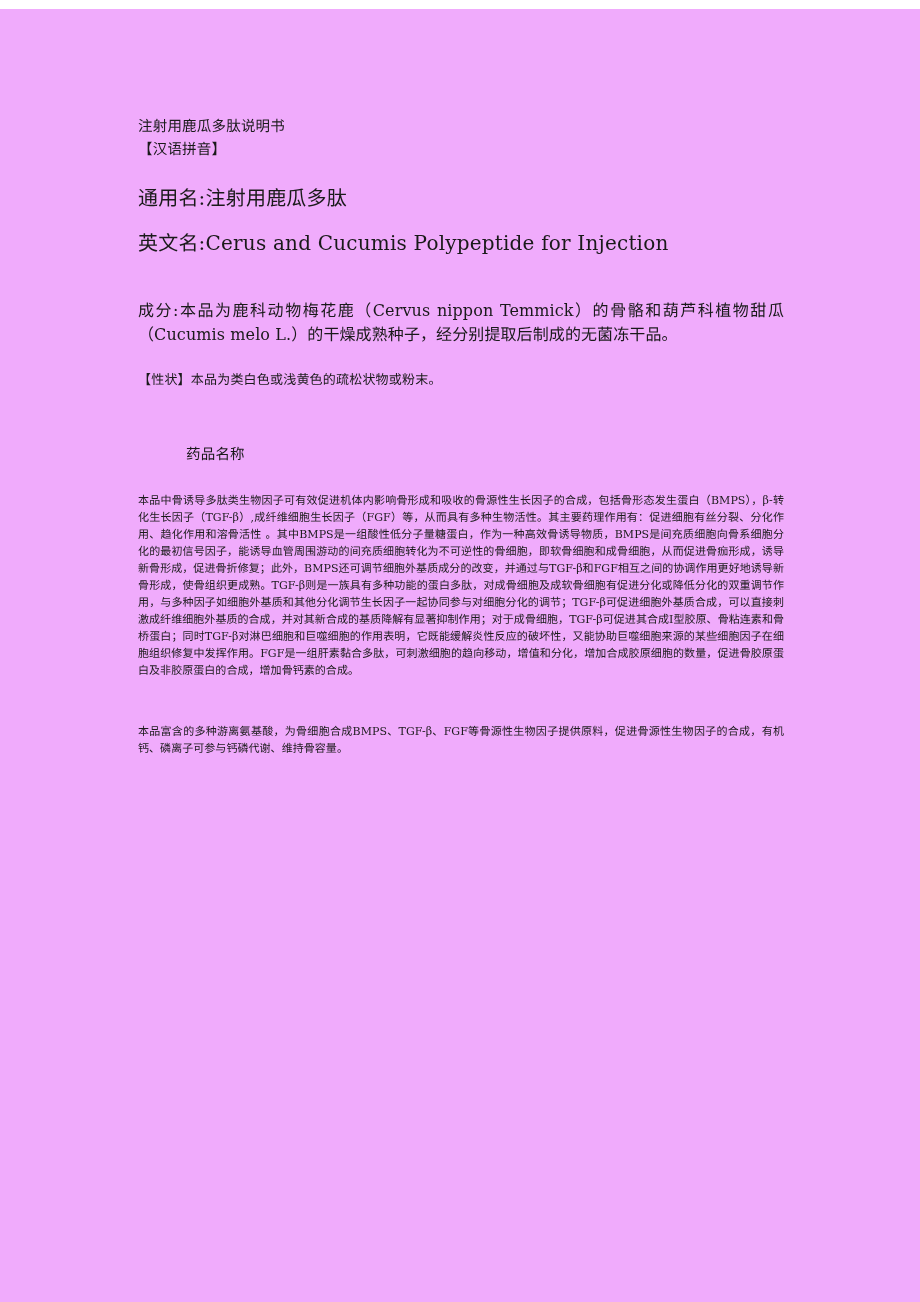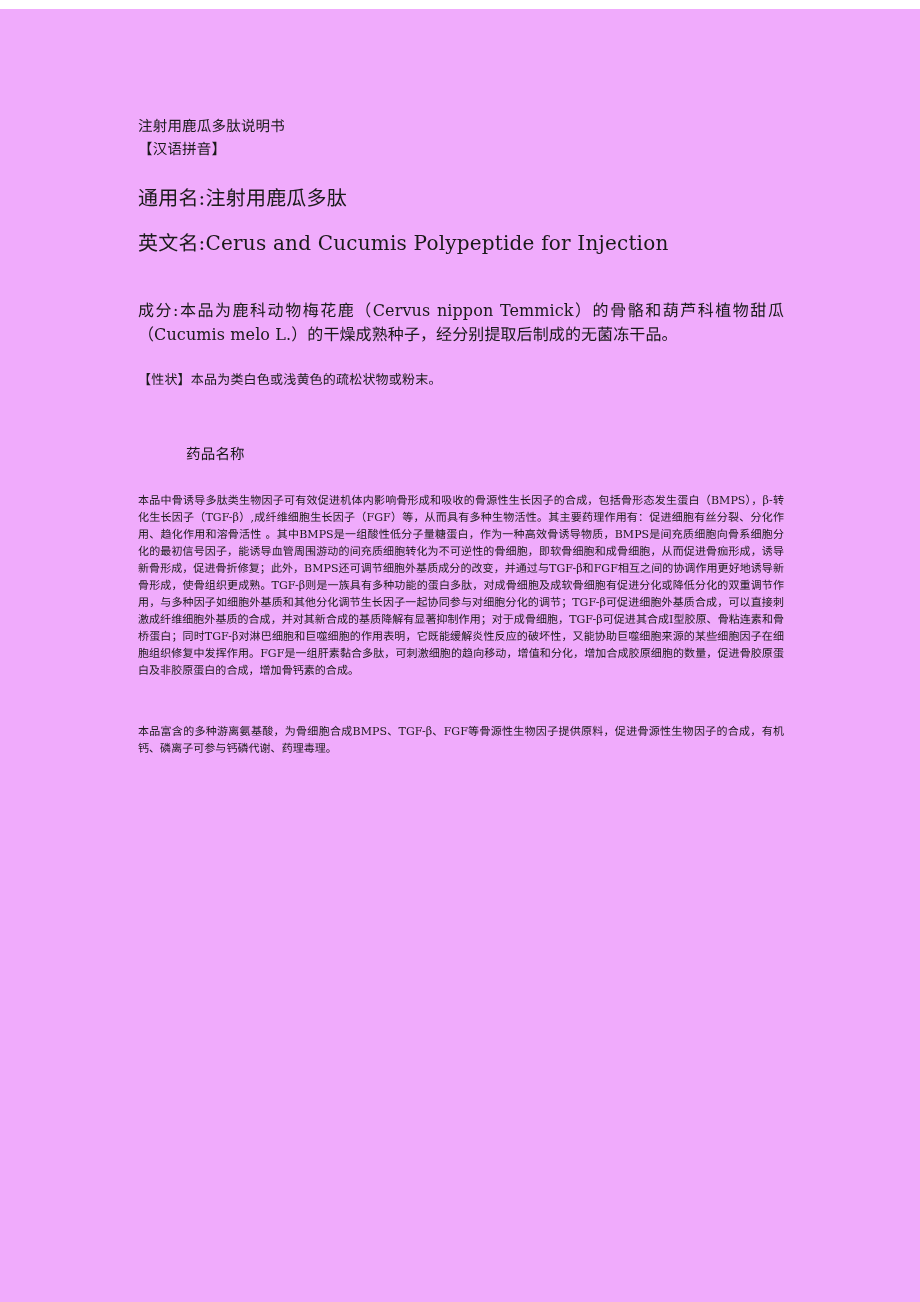--- a/index.html
+++ b/index.html
@@ -119,16 +119,16 @@
 
     <div class="spacer-lg"></div>
 
     <div class="para-dense">本品中骨诱导多肽类生物因子可有效促进机体内影响骨形成和吸收的骨源性生长因子的合成，包括骨形态发生蛋白（BMPS），β-转化生长因子（TGF-β）,成纤维细胞生长因子（FGF）等，从而具有多种生物活性。其主要药理作用有：促进细胞有丝分裂、分化作用、趋化作用和溶骨活性 。其中BMPS是一组酸性低分子量糖蛋白，作为一种高效骨诱导物质，BMPS是间充质细胞向骨系细胞分化的最初信号因子，能诱导血管周围游动的间充质细胞转化为不可逆性的骨细胞，即软骨细胞和成骨细胞，从而促进骨痂形成，诱导新骨形成，促进骨折修复；此外，BMPS还可调节细胞外基质成分的改变，并通过与TGF-β和FGF相互之间的协调作用更好地诱导新骨形成，使骨组织更成熟。TGF-β则是一族具有多种功能的蛋白多肽，对成骨细胞及成软骨细胞有促进分化或降低分化的双重调节作用，与多种因子如细胞外基质和其他分化调节生长因子一起协同参与对细胞分化的调节；TGF-β可促进细胞外基质合成，可以直接刺激成纤维细胞外基质的合成，并对其新合成的基质降解有显著抑制作用；对于成骨细胞，TGF-β可促进其合成Ⅰ型胶原、骨粘连素和骨桥蛋白；同时TGF-β对淋巴细胞和巨噬细胞的作用表明，它既能缓解炎性反应的破坏性，又能协助巨噬细胞来源的某些细胞因子在细胞组织修复中发挥作用。FGF是一组肝素黏合多肽，可刺激细胞的趋向移动，增值和分化，增加合成胶原细胞的数量，促进骨胶原蛋白及非胶原蛋白的合成，增加骨钙素的合成。</div>
 
     <div class="spacer-md"></div>
 
 
     <div class="spacer-md"></div>
 
-    <div class="para-dense">本品富含的多种游离氨基酸，为骨细胞合成BMPS、TGF-β、FGF等骨源性生物因子提供原料，促进骨源性生物因子的合成，有机钙、磷离子可参与钙磷代谢、药理毒理。</div>
+    <div class="para-dense">本品富含的多种游离氨基酸，为骨细胞合成BMPS、TGF-β、FGF等骨源性生物因子提供原料，促进骨源性生物因子的合成，有机钙、磷离子可参与钙磷代谢、维持骨容量。</div>
 
   </div>
 </div>
 
 </body></html>

